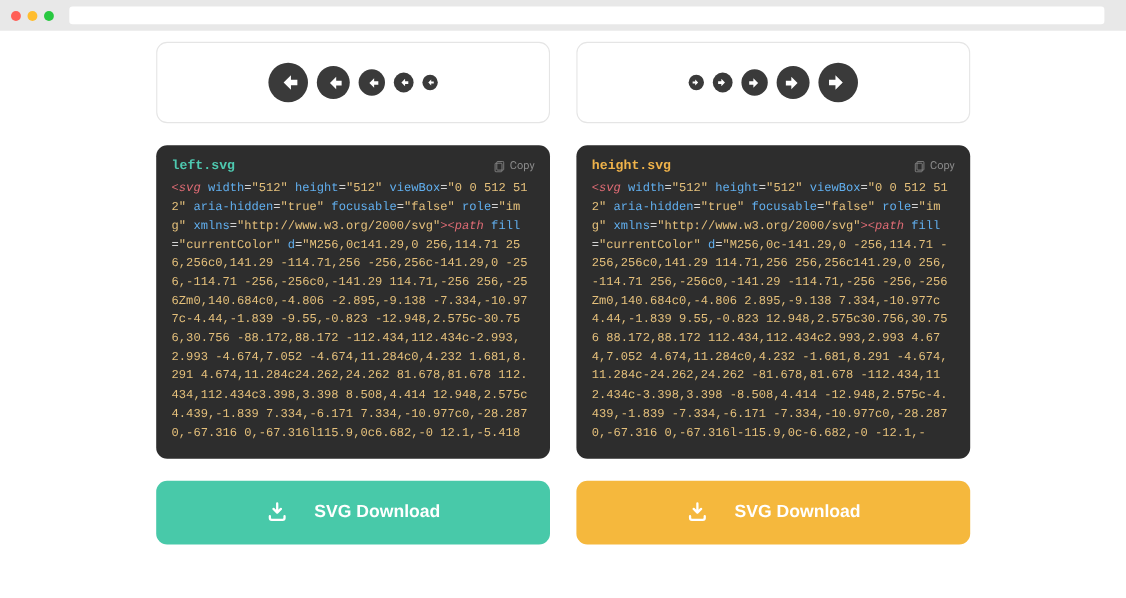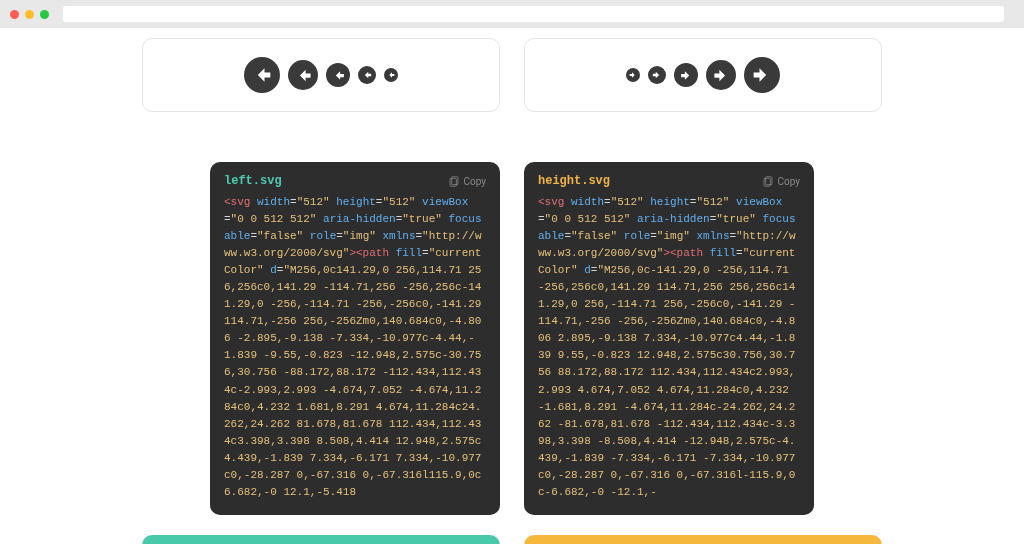--- a/index.html
+++ b/index.html
@@ -60,24 +60,23 @@
   .arrow-circle svg { fill: #fff; }
   .sz36 { width: 36px; height: 36px; }
   .sz30 { width: 30px; height: 30px; }
   .sz24 { width: 24px; height: 24px; }
   .sz18 { width: 18px; height: 18px; }
   .sz14 { width: 14px; height: 14px; }
 
   .code-card {
     background: #2d2d2d;
     border-radius: 10px;
-    width: 290px;
+    width: 358px;
     padding: 12px 14px 14px;
     position: relative;
-    margin-top: 30px;
   }
   .code-header {
     display: flex;
     justify-content: space-between;
     align-items: center;
     margin-bottom: 6px;
   }
   .filename {
     font-family: "Courier New", monospace;
     font-size: 12px;
@@ -97,21 +96,21 @@
   .copy-btn svg { width: 10px; height: 11px; stroke: #8a8a8a; fill: none; }
 
   .code-body {
     font-family: "Courier New", monospace;
     font-size: 11px;
     line-height: 1.55;
     color: #d4d4d4;
     word-break: break-all;
     white-space: normal;
   }
-  .tok-tag  { color: #e06c75; }
+  .tok-tag  { color: #e06c75; font-style: italic; }
   .tok-attr { color: #61afef; }
   .tok-val  { color: #e5c07b; }
   .tok-text { color: #d4d4d4; }
 
   .dl-btn {
     width: 358px;
     height: 58px;
     border-radius: 10px;
     display: flex;
     align-items: center;

